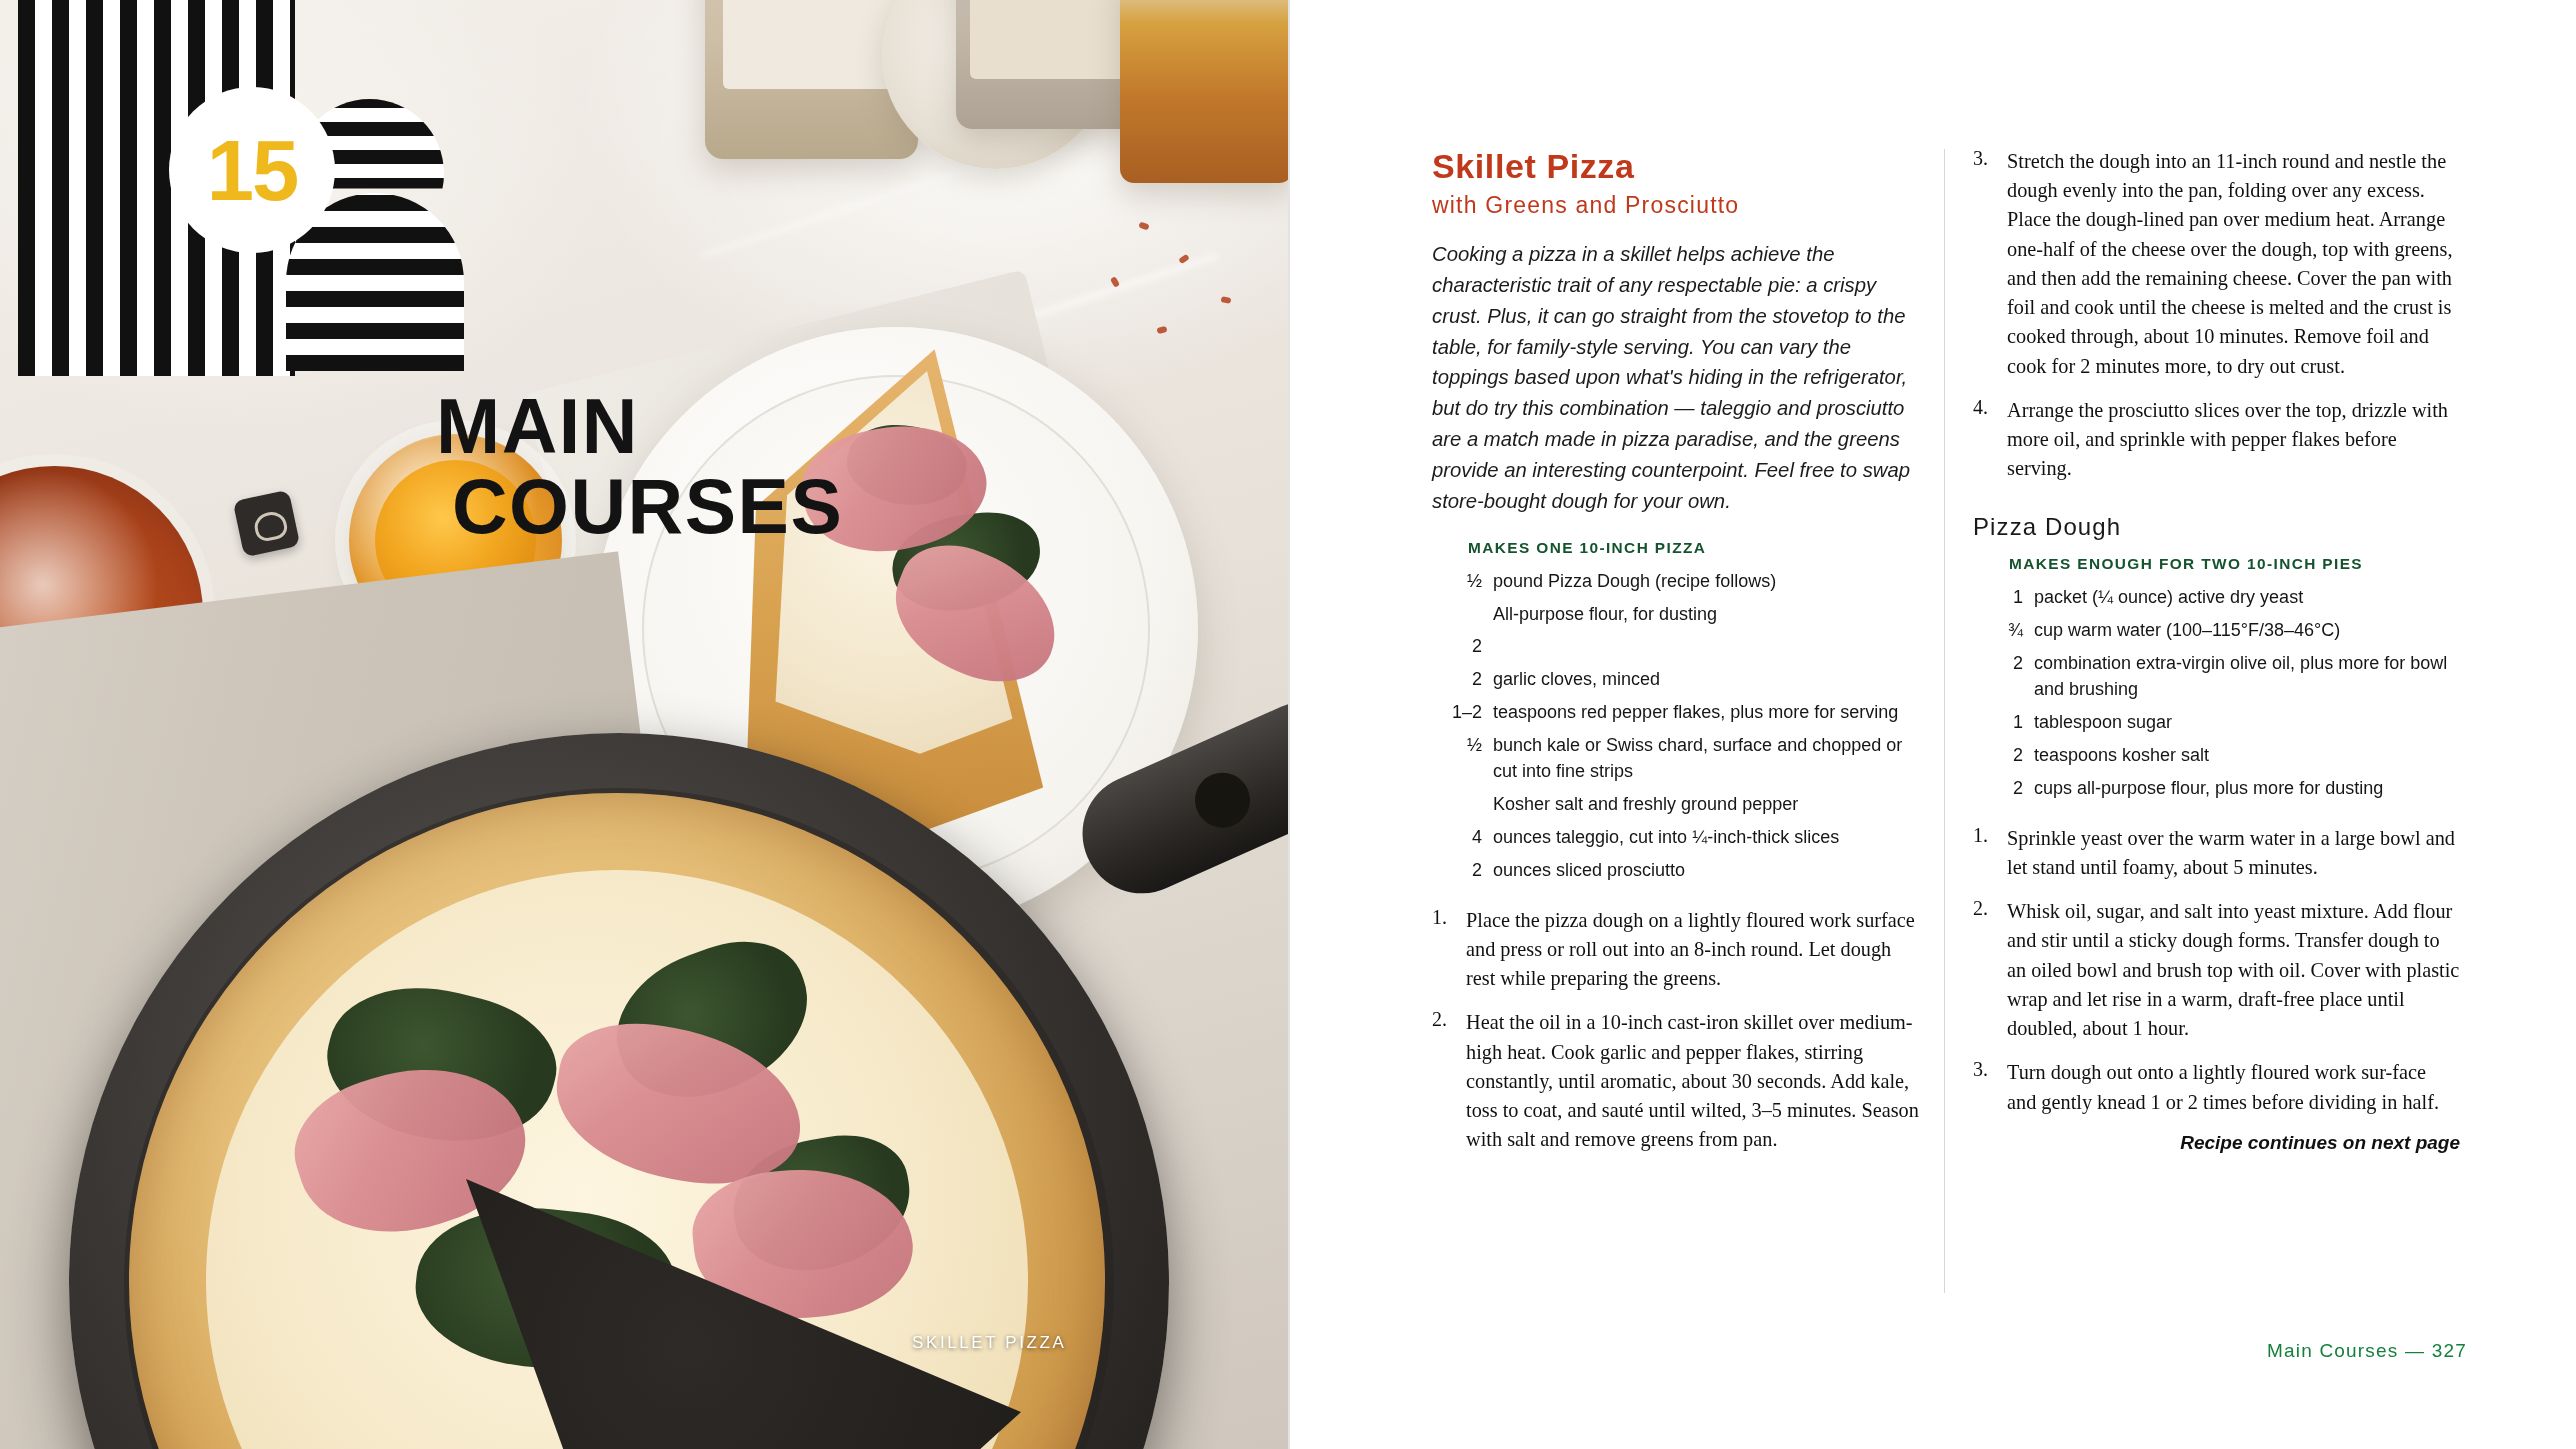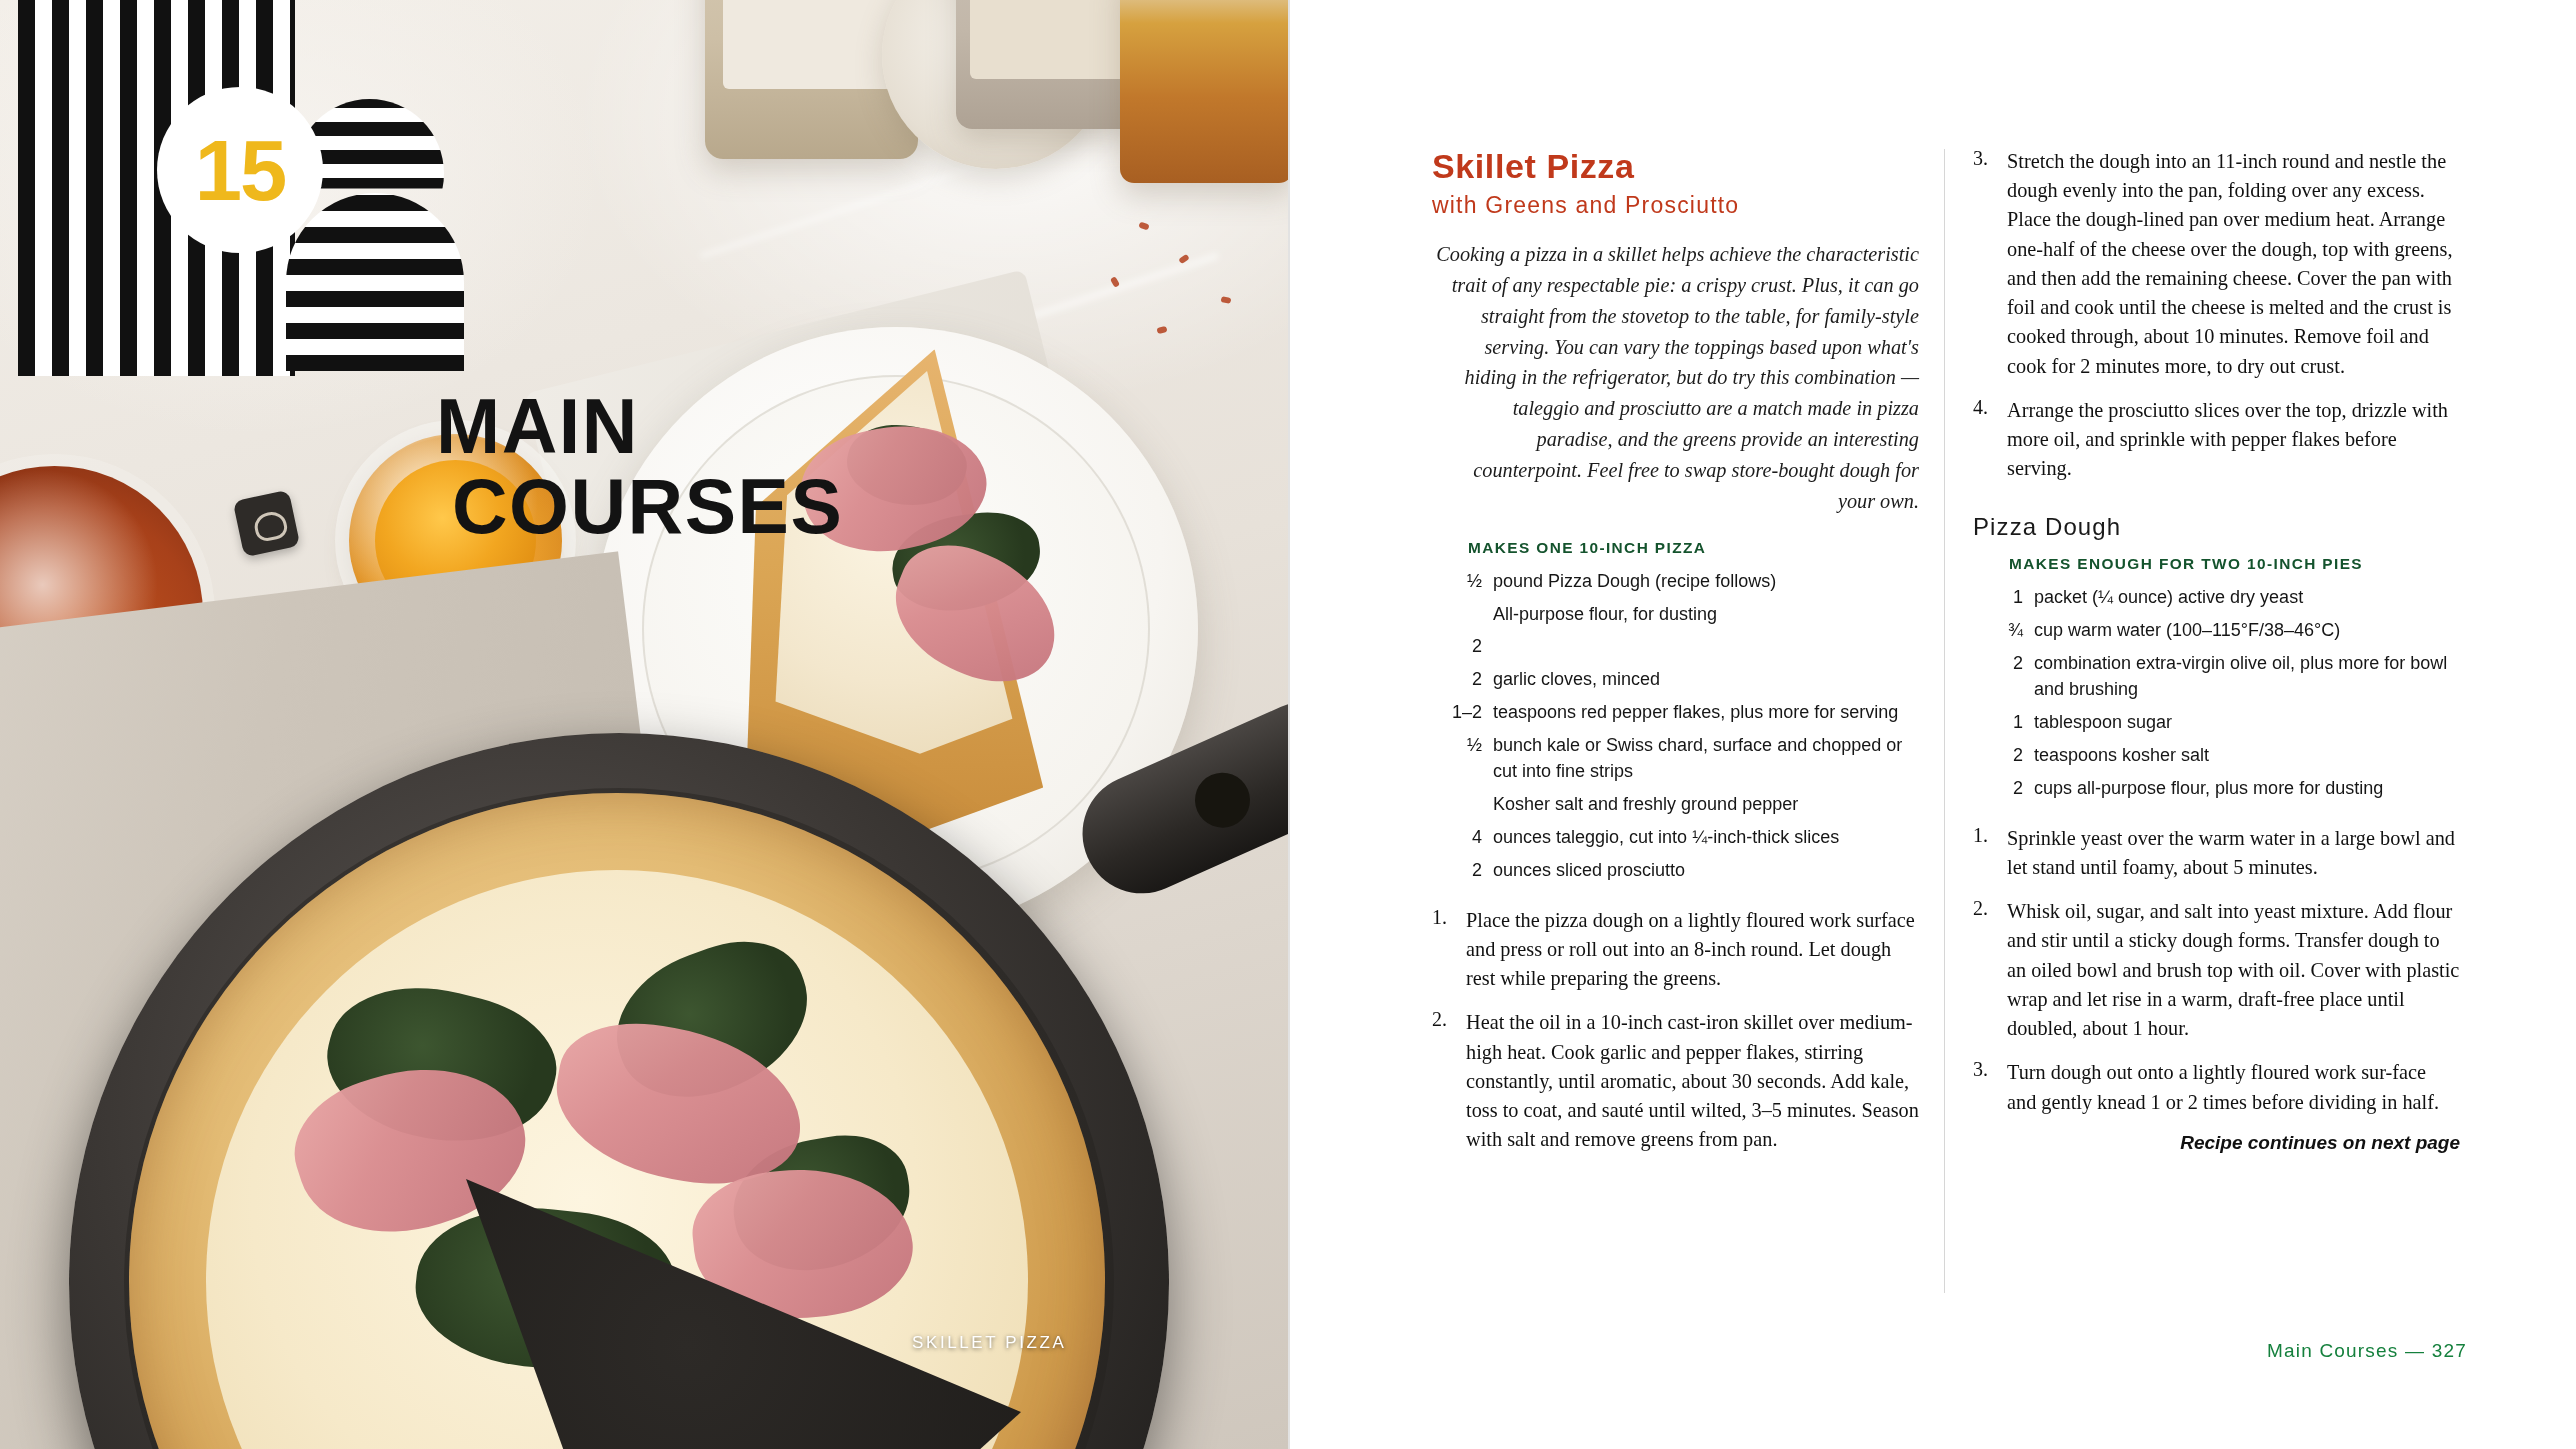--- a/index.html
+++ b/index.html
@@ -255,21 +255,21 @@
   .stripes-fan2 {
     position: absolute;
     left: 277px; top: 99px;
     width: 149px; height: 149px;
     background: repeating-linear-gradient(0deg, #111 0 14px, #fff 14px 28px);
     border-radius: 50%;
     clip-path: polygon(0 0, 100% 0, 100% 60%, 0 60%);
   }
   .chapter-circle {
     position: absolute;
-    left: 139px; top: 87px;
+    left: 151px; top: 87px;
     width: 166px; height: 166px;
     border-radius: 50%;
     background: #ffffff;
     display: flex; align-items: center; justify-content: center;
   }
   .chapter-number {
     font-family: "Liberation Sans", sans-serif;
     font-weight: bold;
     font-size: 85px;
     color: #efb81c;
@@ -326,27 +326,26 @@
   }
   h2.recipe-subtitle {
     margin: 0 0 20px 0;
     font-family: "Liberation Sans", sans-serif;
     font-weight: normal;
     font-size: 23px;
     letter-spacing: 1.2px;
     color: #c0391b;
   }
   .headnote {
-    font-family: Liberation Serif, serif;
+    font-family: Liberation Sans, sans-serif;
     font-style: italic;
     font-size: 20.3px;
     line-height: 1.52;
     color: #1c1c1c;
     margin: 0 0 22px 0;
-    text-align: right;
   }
   .ing-heading {
     font-family: "Liberation Sans", sans-serif;
     font-weight: bold;
     font-size: 15.4px;
     letter-spacing: 1.4px;
     color: #14532d;
     margin: 0 0 12px 36px;
   }
   .ing-list { margin: 0 0 22px 0; padding: 0; list-style: none; }

